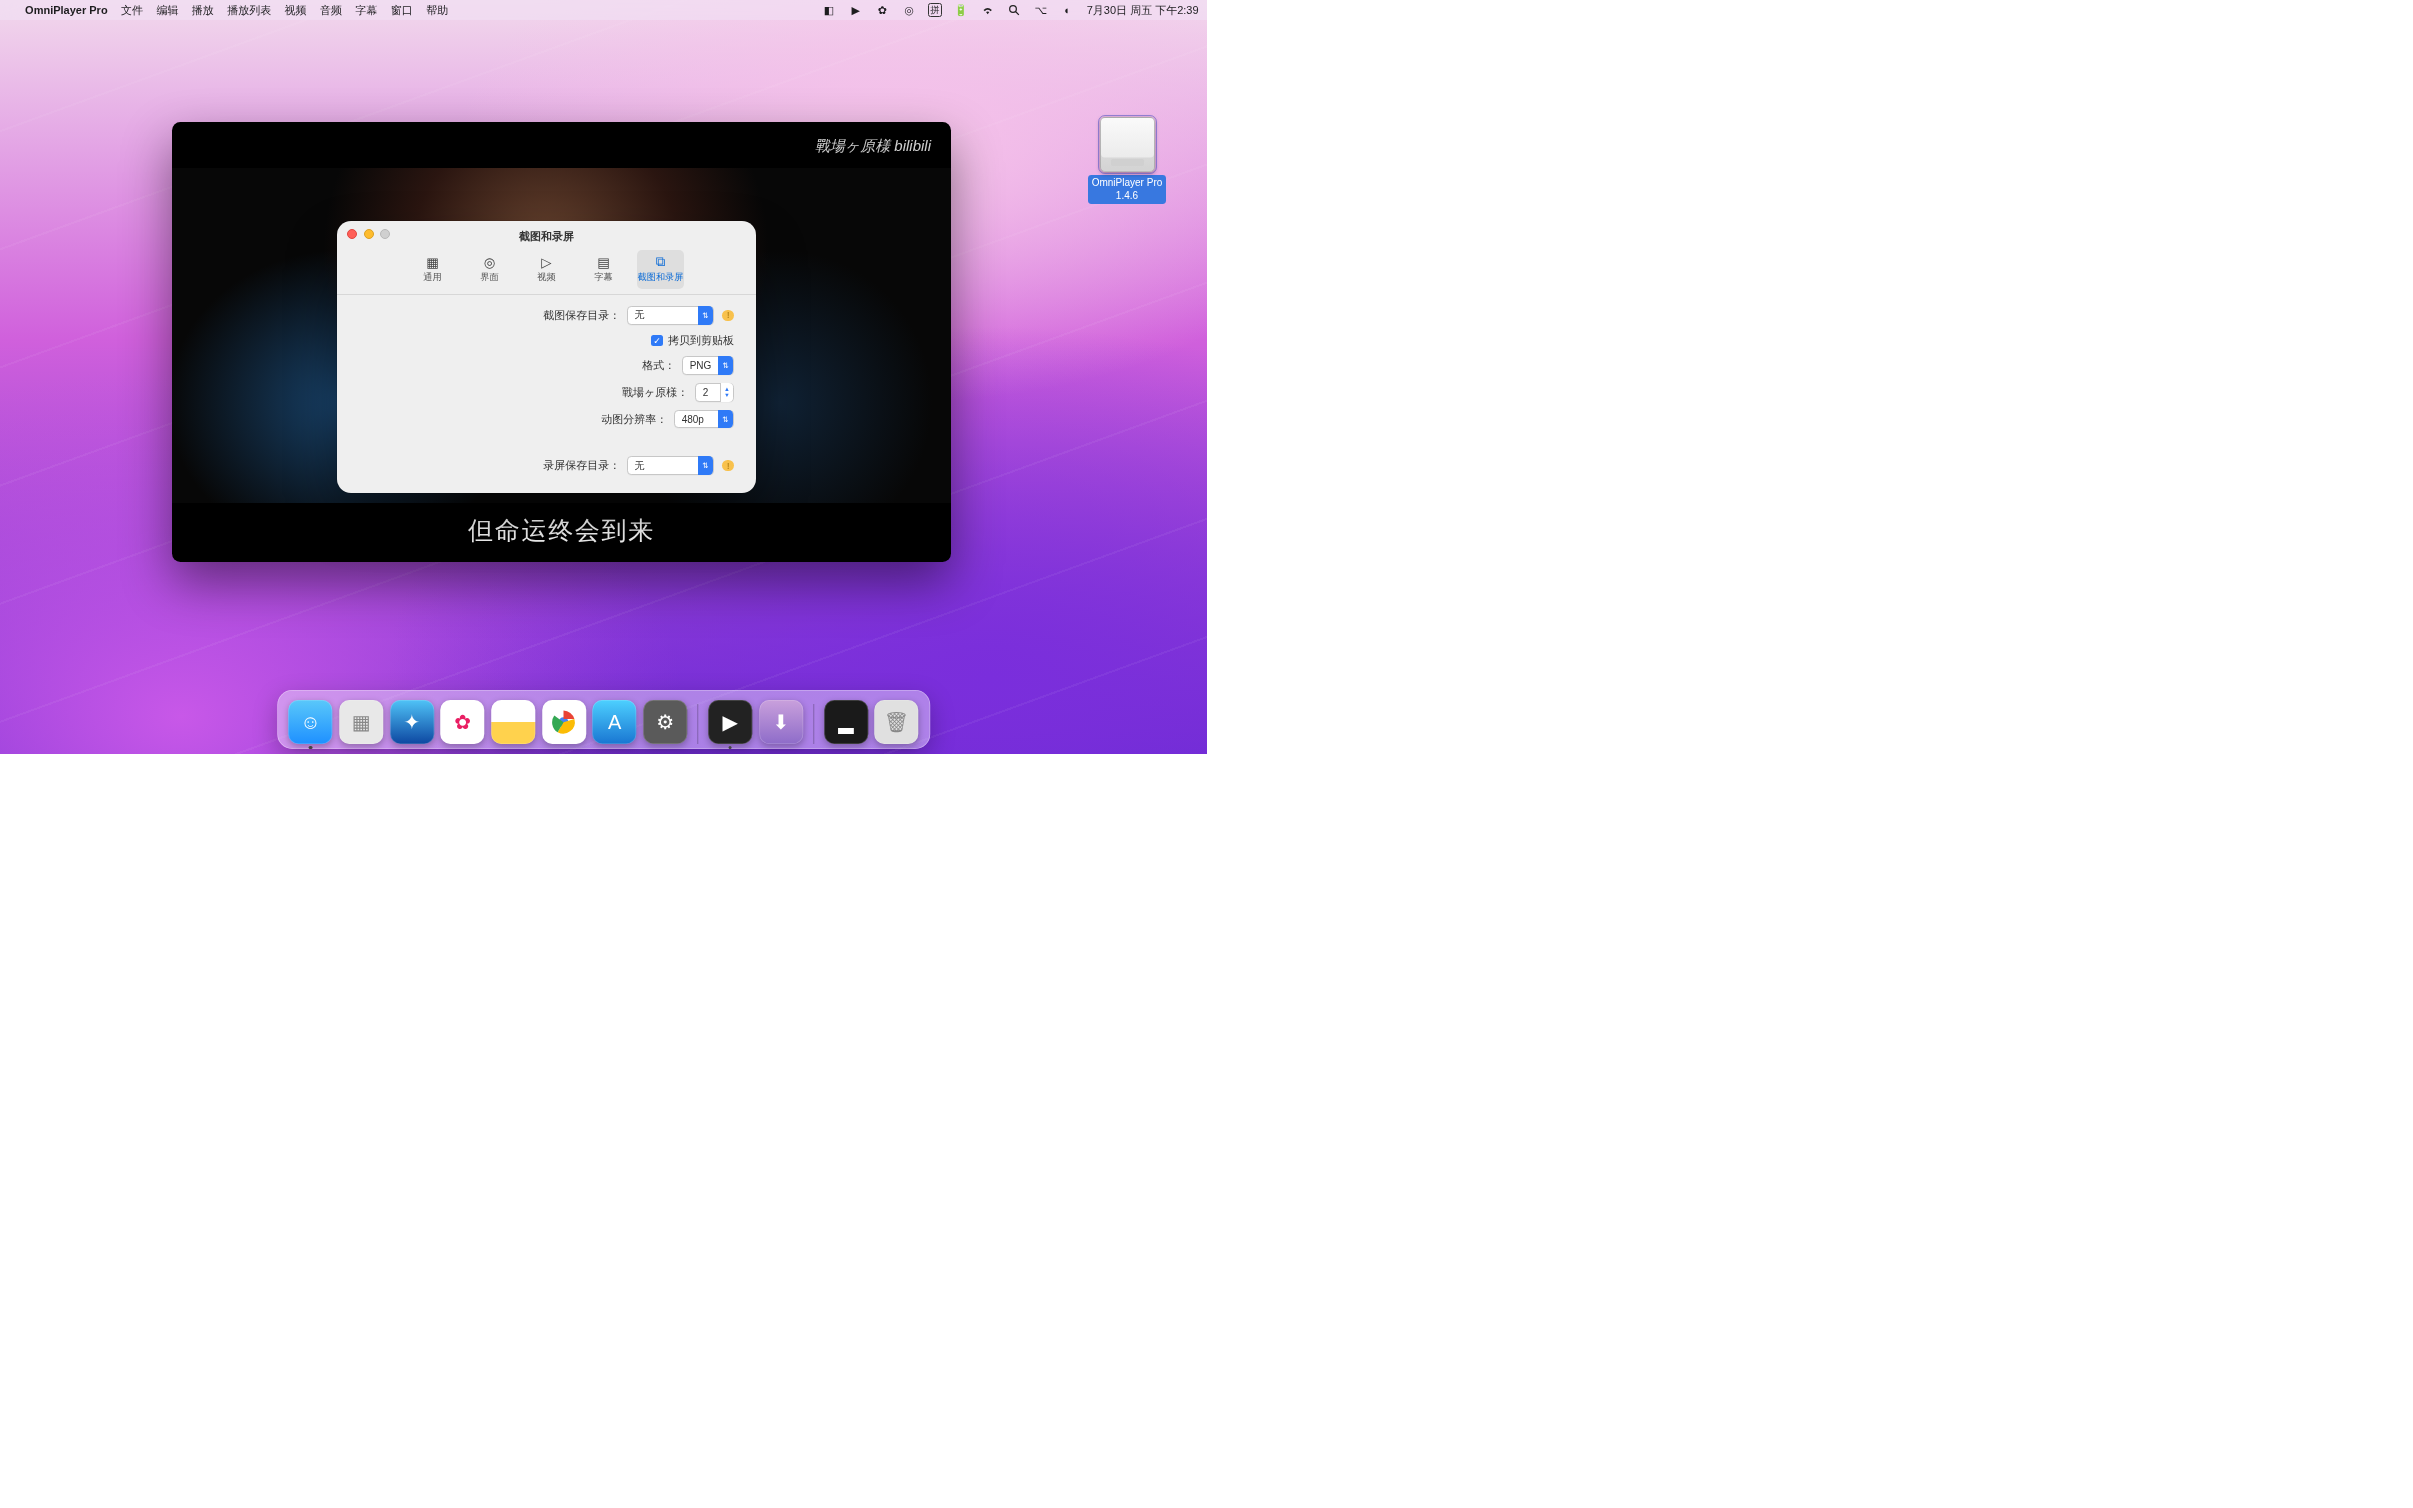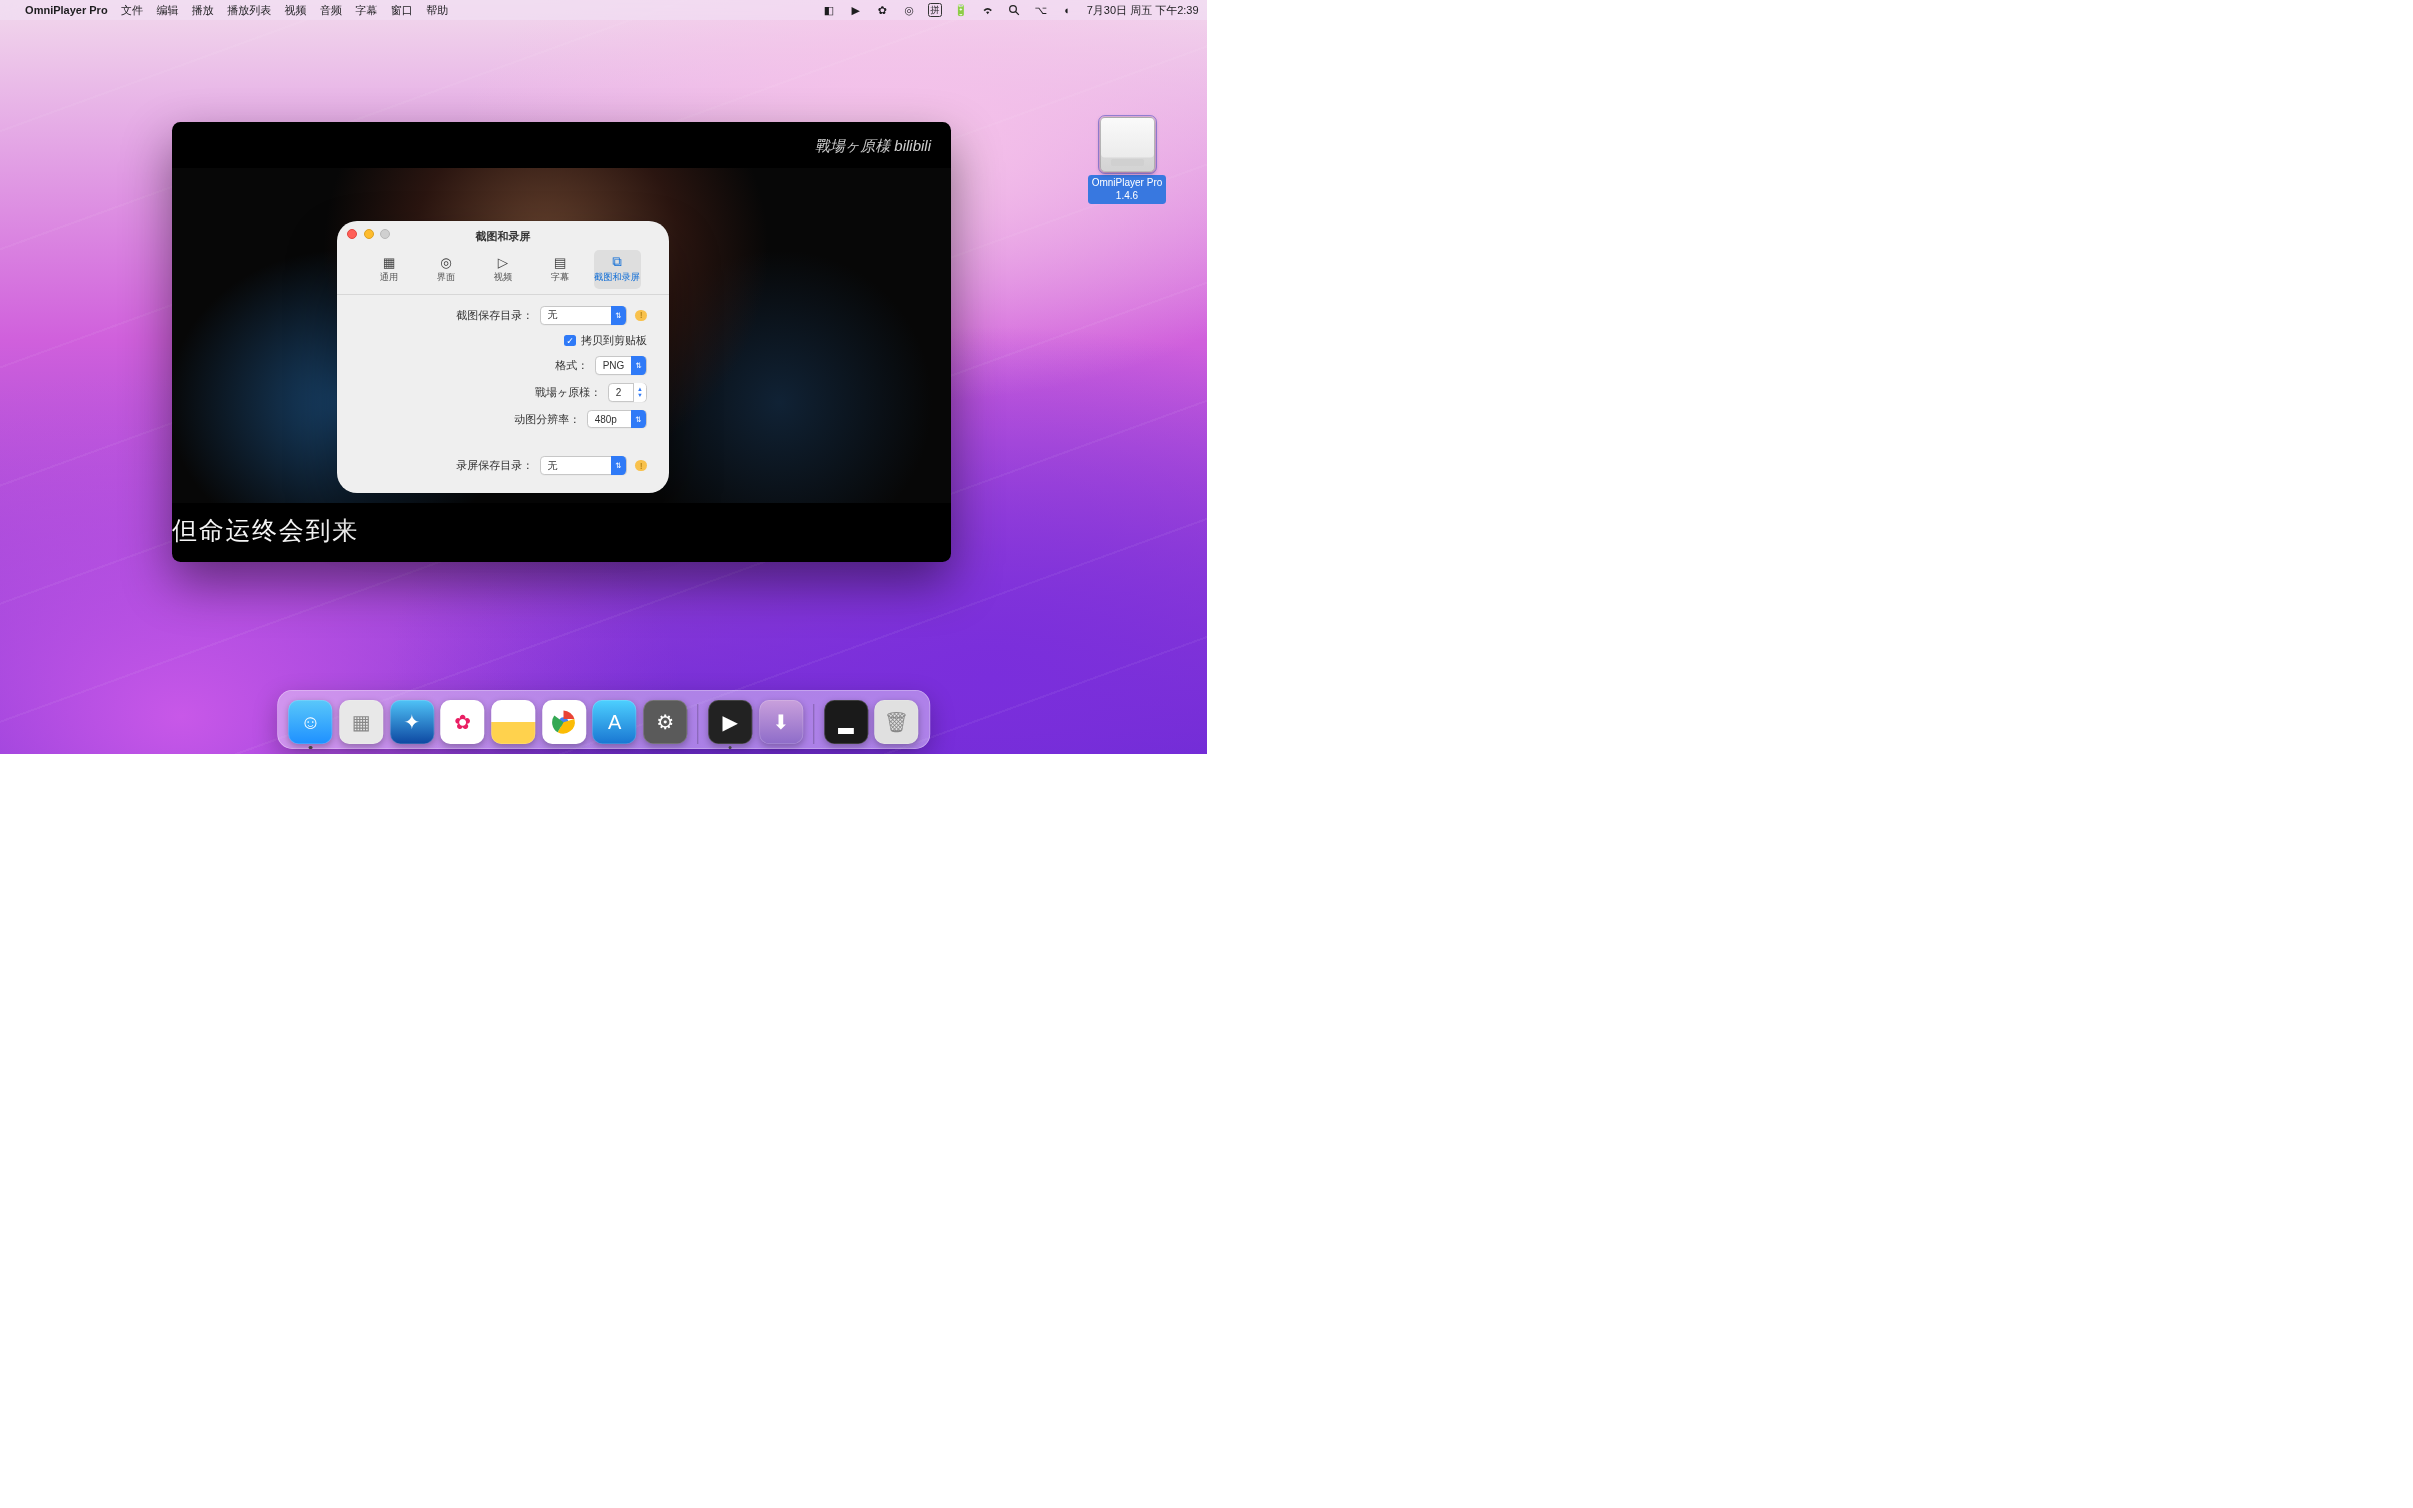--- a/index.html
+++ b/index.html
@@ -56,27 +56,27 @@
     position:absolute; left:0; right:0; top:46px; bottom:59px;
     background:
       radial-gradient(318px 318px at 48% 25%, #6a4530 0%, #2a1510 42%, rgba(0,0,0,0) 70%),
       radial-gradient(251px 218px at 22% 70%, #18426a 0%, rgba(0,0,0,0) 70%),
       radial-gradient(218px 218px at 78% 70%, #102235 0%, rgba(0,0,0,0) 70%),
       #070707;
   }
   .video-overlay-top { position:absolute; top:15px; right:20px; color:#f2f2f2; font-size:15px; opacity:.85;font-style:italic;}
   .subtitle {
     position:absolute; bottom:15px; left:0; right:0;
-    text-align:left; color:#f5f5f5; font-size:25px; letter-spacing:1.7px;
+    text-align:center; color:#f5f5f5; font-size:25px; letter-spacing:1.7px;
   }
 
   
   .prefs {
-    position:absolute; left:337px; top:221px; width:332px;
-    background:#efefef; border-radius:20px;
+    position:absolute; left:337px; top:221px; width:419px;
+    background:#efefef; border-radius:14px;
     box-shadow:0 25px 50px rgba(0,0,0,.35), 0 0 0 0.8px rgba(0,0,0,.08);
     overflow:hidden;
   }
   .prefs-title { text-align:center; font-size:11px; font-weight:600; padding-top:7.5px; color:#333;}
   .traffic { position:absolute; top:8.4px; left:10px; display:flex; gap:6.7px; }
   .tl { width:10px; height:10px; border-radius:50%; }
   .tl.red{background:#ff5f57;border:0.8px solid #e04640}
   .tl.yel{background:#febc2e;border:0.8px solid #dba023}
   .tl.gry{background:#d0d0d0;border:0.8px solid #b8b8b8}
 

